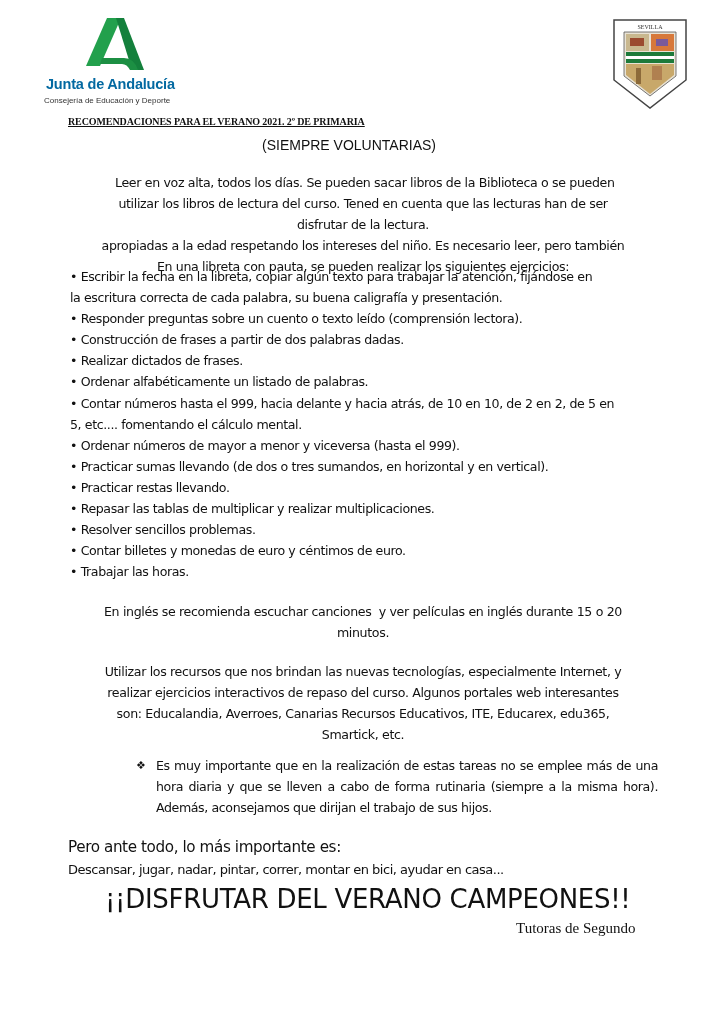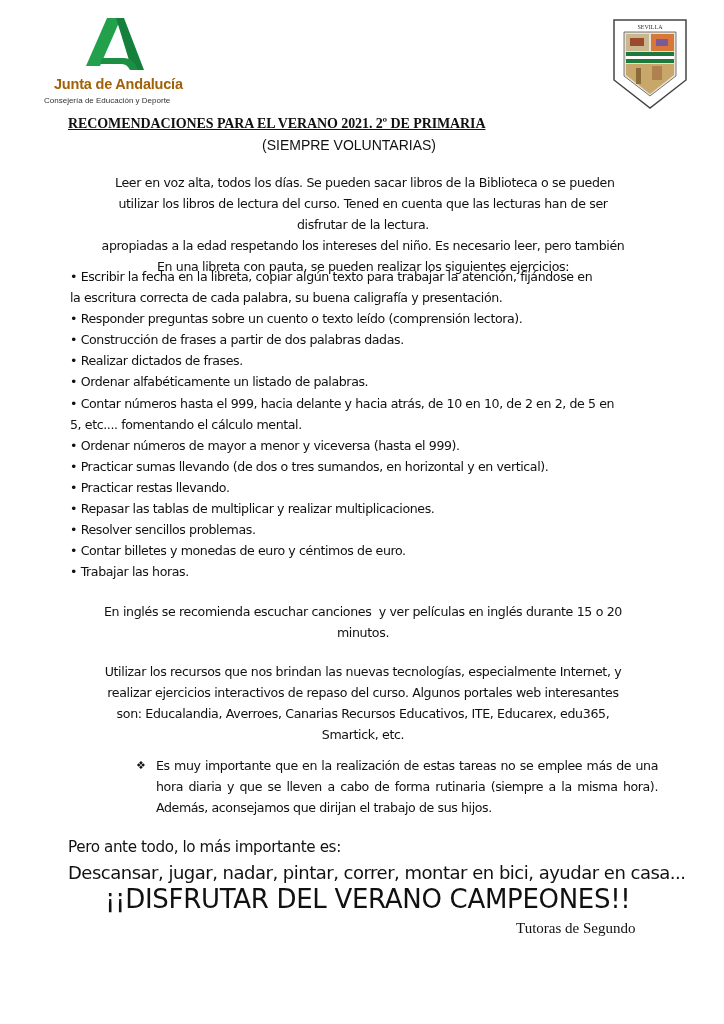--- a/index.html
+++ b/index.html
@@ -1,47 +1,47 @@
 <!DOCTYPE html>
 <html><head>
   <meta charset="utf-8">
   <style>
     html, body { margin: 0; padding: 0; background: #ffffff; }
     body { width: 724px; height: 1024px; position: relative; overflow: hidden; color: #111; }
 
     
     .logo-left { position: absolute; left: 38px; top: 18px; width: 170px; height: 90px; }
     .logo-left svg { position: absolute; left: 42px; top: 0; }
-    .logo-left .org { position: absolute; left: 16px; top: 58px; font-family: "Liberation Sans", sans-serif; font-weight: bold; font-size: 14.5px; color: #a16207; letter-spacing: -0.2px; white-space: nowrap; }
+    .logo-left .org { position: absolute; left: 8px; top: 58px; font-family: "Liberation Sans", sans-serif; font-weight: bold; font-size: 14.5px; color: #0369a1; letter-spacing: -0.2px; white-space: nowrap; }
     .logo-left .dept { position: absolute; left: 6px; top: 78px; font-family: "Liberation Sans", sans-serif; font-size: 8px; color: #333; white-space: nowrap; }
 
     .crest { position: absolute; left: 612px; top: 18px; width: 76px; height: 92px; }
 
     
-    .title { position: absolute; left: 68px; top: 116px; font-family: "Liberation Serif", serif; font-weight: bold; font-size: 14px; text-decoration: underline; white-space: nowrap; letter-spacing: -0.1px; }
+    .title { position: absolute; left: 68px; top: 116px; font-family: "Liberation Serif", serif; font-weight: bold; font-size: 10px; text-decoration: underline; white-space: nowrap; letter-spacing: -0.1px; }
     .subtitle { position: absolute; left: 262px; top: 137px; font-family: "Liberation Sans", sans-serif; font-size: 14px; white-space: nowrap; }
 
     .body-text { position: absolute; left: 70px; width: 586px; font-family: "DejaVu Sans", sans-serif; font-size: 12.6px; line-height: 21px; letter-spacing: -0.35px; text-align: center; }
     .line { white-space: nowrap; }
 
     .p1 { top: 172px; }
     .list { position: absolute; left: 70px; top: 266px; width: 590px; font-family: "DejaVu Sans", sans-serif; font-size: 12.6px; line-height: 21.1px; letter-spacing: -0.4px; }
     .list .item { white-space: nowrap; }
     .list .cont { white-space: nowrap; }
 
     .p-ingles { top: 601px; }
     .p-recursos { top: 661px; }
 
     .note { position: absolute; left: 136px; top: 755px; width: 522px; font-family: "DejaVu Sans", sans-serif; font-size: 12.6px; line-height: 21px; letter-spacing: -0.4px; }
     .note .bullet { position: absolute; left: 0; top: 0; font-size: 11px; }
     .note .text { margin-left: 20px; text-align: justify; }
 
     .closing { position: absolute; left: 68px; font-family: "DejaVu Sans", sans-serif; white-space: nowrap; }
     .closing.c1 { top: 838px; font-size: 15.2px; letter-spacing: -0.4px; }
-    .closing.c2 { top: 862px; font-size: 18px; letter-spacing: -0.5px; }
+    .closing.c2 { top: 862px; font-size: 13px; letter-spacing: -0.5px; }
     .closing.big { top: 884px; font-size: 26px; letter-spacing: -0.3px; margin-left: 37px; }
     .signature { position: absolute; left: 516px; top: 920px; font-family: "Liberation Serif", serif; font-size: 15px; white-space: nowrap; }
     b { font-weight: normal; }
   </style>
 </head>
 <body>
 
 <div class="logo-left">
   <svg width="66" height="56" viewBox="0 0 66 56">
     <polygon points="27,0 41,0 20,48 6,48" fill="#22a04c"></polygon>

